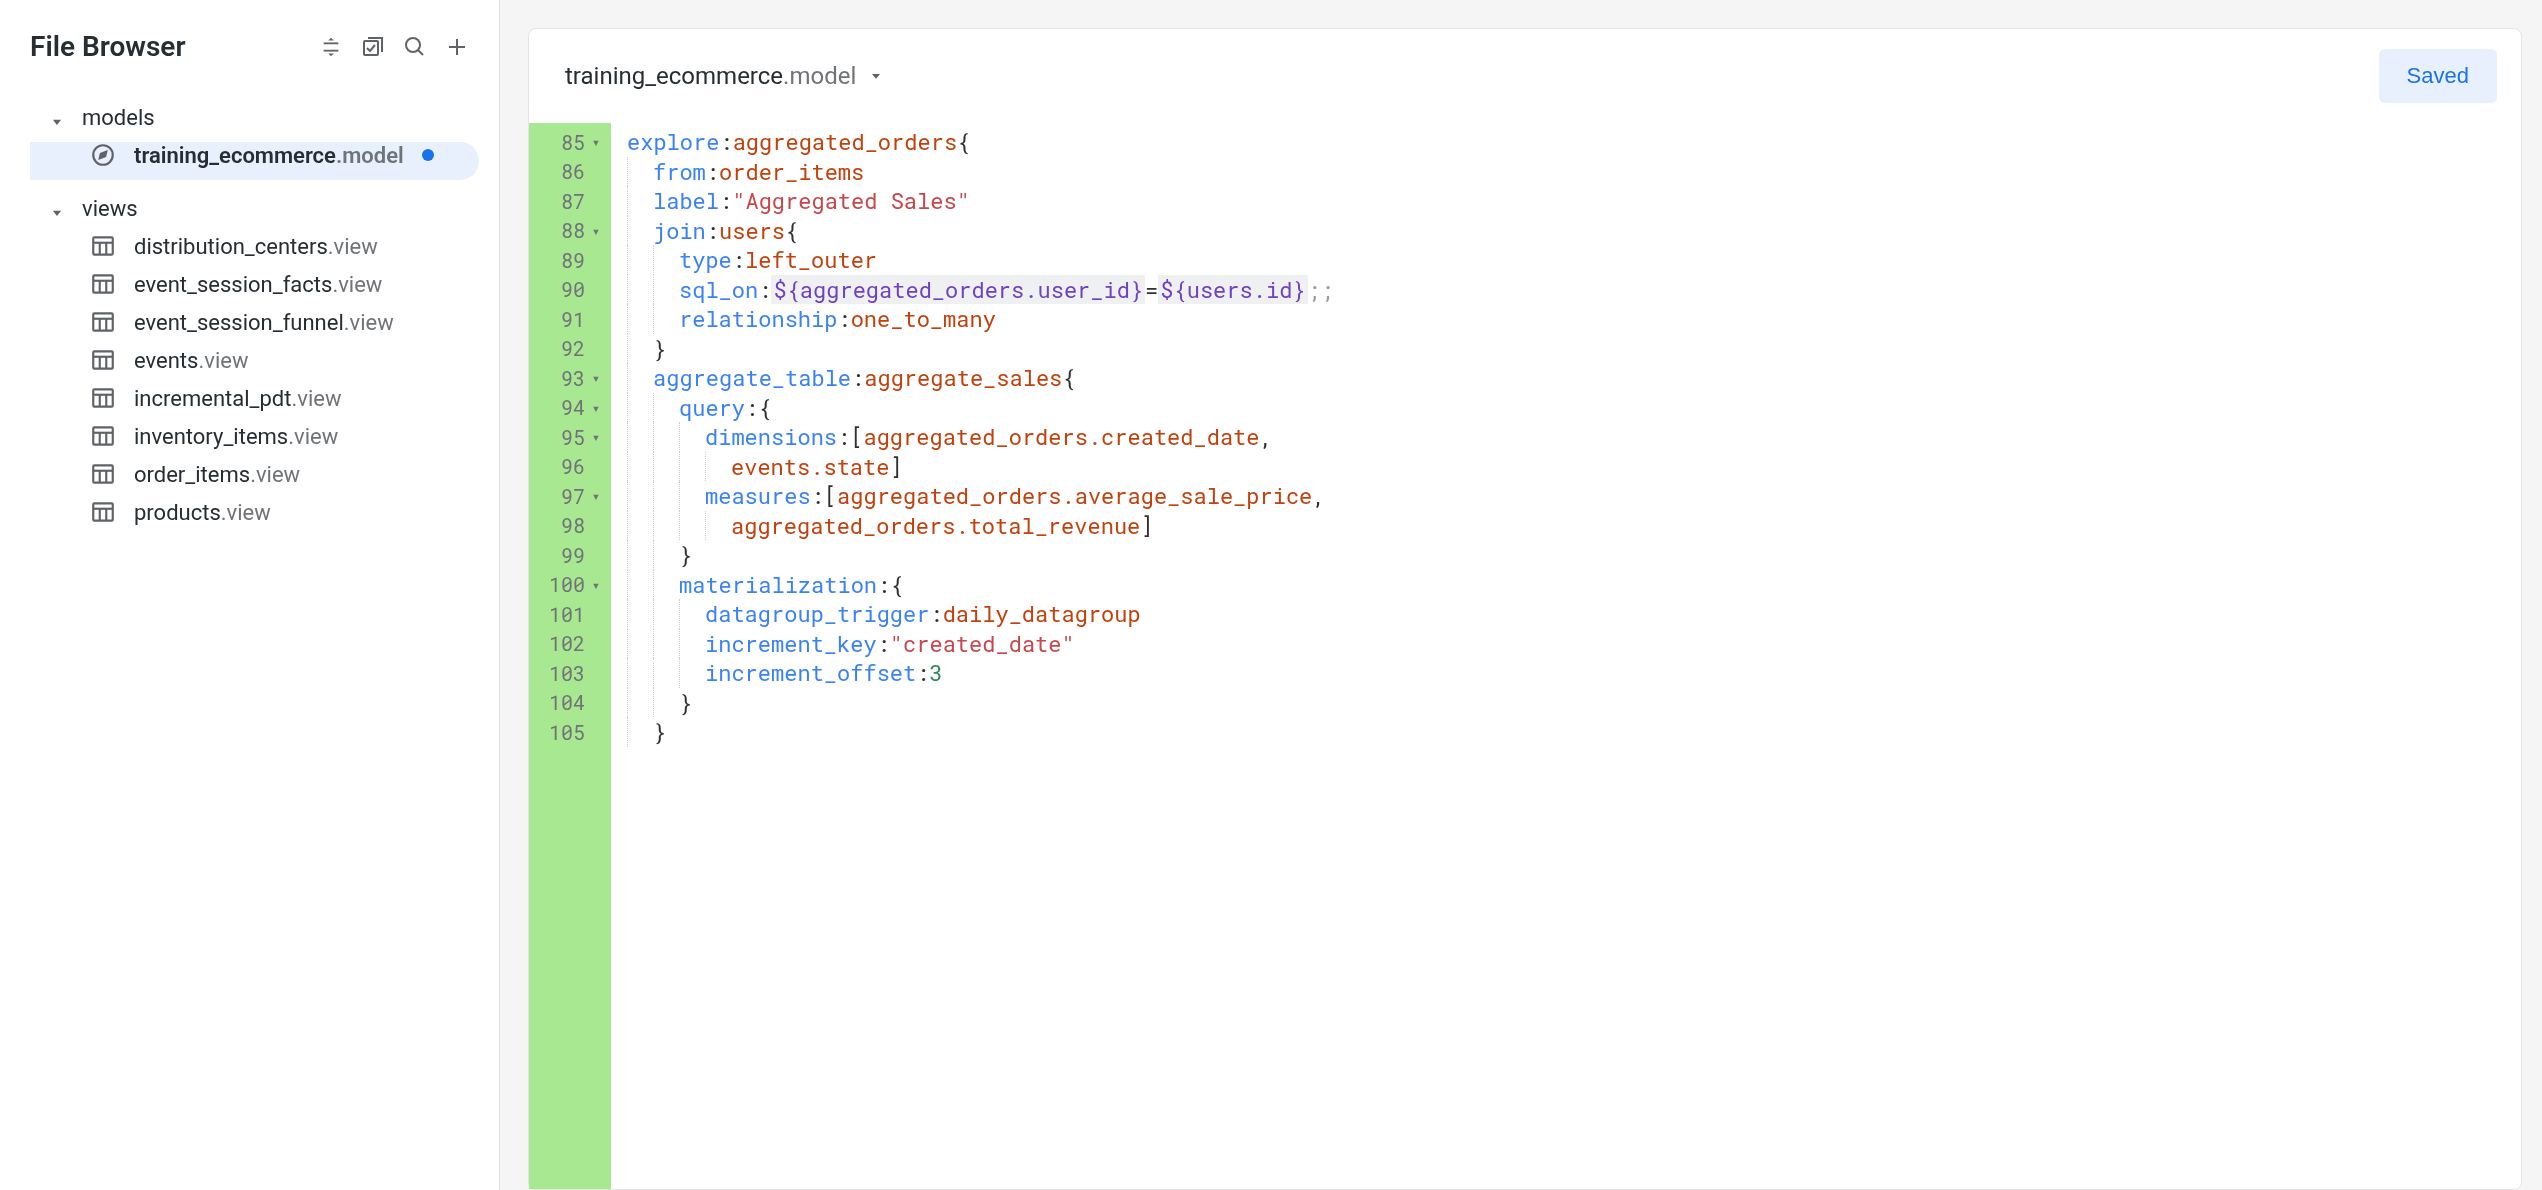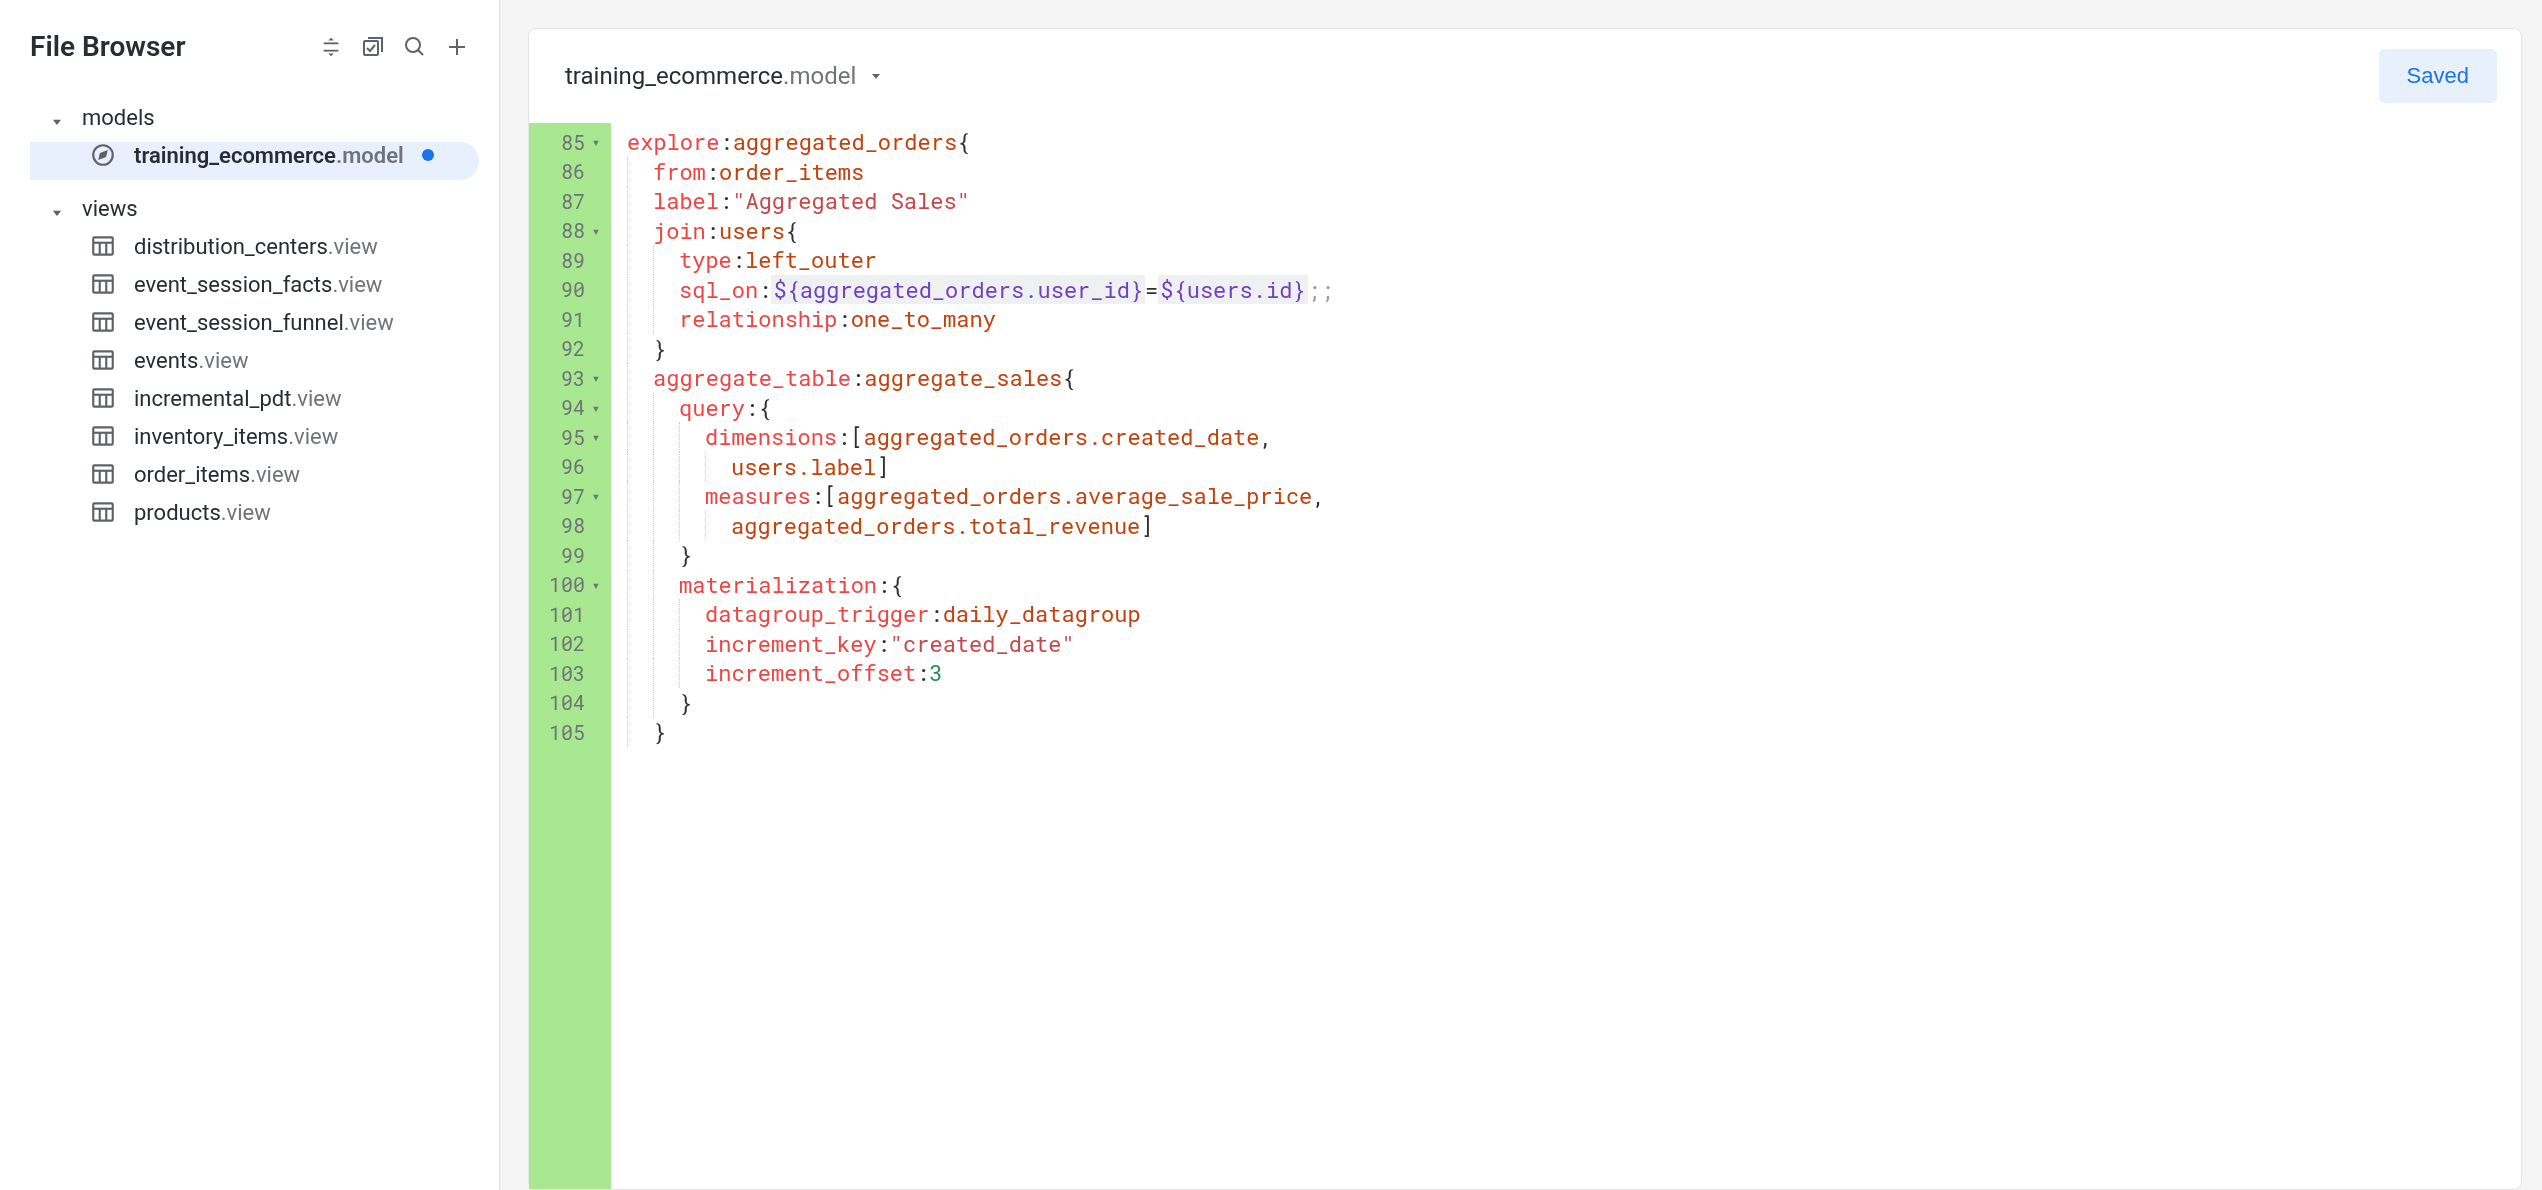--- a/index.html
+++ b/index.html
@@ -185,21 +185,21 @@
     .code-lines {
       flex: 1;
       padding: 4px 0 0 16px;
     }
     .code-line {
       height: 29.5px;
       white-space: pre;
       display: flex;
       align-items: center;
     }
-    .tok-key { color: #ef4444; }
+    .tok-key { color: #3b82f6; }
     .tok-str { color: #c7474b; }
     .tok-num { color: #2a8a5c; }
     .tok-punc { color: #303030; }
     .tok-id { color: #c2410c; }
     .tok-ref { background: #eef0f2; color: #6f42c1; padding: 0 2px; }
     .tok-semi { color: #9a9a9a; }
     .guide {
       display: inline-block;
       border-left: 1px dotted #ccc;
       height: 100%;
@@ -448,21 +448,21 @@
           <div class="code-line"><span class="guide" style="width: 26px;"></span><span class="tok-key">from</span><span class="tok-punc">:</span> <span class="tok-id">order_items</span></div>
           <div class="code-line"><span class="guide" style="width: 26px;"></span><span class="tok-key">label</span><span class="tok-punc">:</span> <span class="tok-str">"Aggregated Sales"</span></div>
           <div class="code-line"><span class="guide" style="width: 26px;"></span><span class="tok-key">join</span><span class="tok-punc">:</span> <span class="tok-id">users</span> <span class="tok-punc">{</span></div>
           <div class="code-line"><span class="guide" style="width: 26px;"></span><span class="guide" style="width: 26px;"></span><span class="tok-key">type</span><span class="tok-punc">:</span> <span class="tok-id">left_outer</span></div>
           <div class="code-line"><span class="guide" style="width: 26px;"></span><span class="guide" style="width: 26px;"></span><span class="tok-key">sql_on</span><span class="tok-punc">:</span> <span class="tok-ref">${aggregated_orders.user_id}</span> <span class="tok-punc">=</span> <span class="tok-ref">${users.id}</span> <span class="tok-semi">;;</span></div>
           <div class="code-line"><span class="guide" style="width: 26px;"></span><span class="guide" style="width: 26px;"></span><span class="tok-key">relationship</span><span class="tok-punc">:</span> <span class="tok-id">one_to_many</span></div>
           <div class="code-line"><span class="guide" style="width: 26px;"></span><span class="tok-punc">}</span></div>
           <div class="code-line"><span class="guide" style="width: 26px;"></span><span class="tok-key">aggregate_table</span><span class="tok-punc">:</span> <span class="tok-id">aggregate_sales</span> <span class="tok-punc">{</span></div>
           <div class="code-line"><span class="guide" style="width: 26px;"></span><span class="guide" style="width: 26px;"></span><span class="tok-key">query</span><span class="tok-punc">:</span> <span class="tok-punc">{</span></div>
           <div class="code-line"><span class="guide" style="width: 26px;"></span><span class="guide" style="width: 26px;"></span><span class="guide" style="width: 26px;"></span><span class="tok-key">dimensions</span><span class="tok-punc">:</span> <span class="tok-punc">[</span><span class="tok-id">aggregated_orders.created_date</span><span class="tok-punc">,</span></div>
-          <div class="code-line"><span class="guide" style="width: 26px;"></span><span class="guide" style="width: 26px;"></span><span class="guide" style="width: 26px;"></span><span class="guide" style="width: 26px;"></span><span class="tok-id">users.label</span><span class="tok-punc">]</span></div>
+          <div class="code-line"><span class="guide" style="width: 26px;"></span><span class="guide" style="width: 26px;"></span><span class="guide" style="width: 26px;"></span><span class="guide" style="width: 26px;"></span><span class="tok-id">events.state</span><span class="tok-punc">]</span></div>
           <div class="code-line"><span class="guide" style="width: 26px;"></span><span class="guide" style="width: 26px;"></span><span class="guide" style="width: 26px;"></span><span class="tok-key">measures</span><span class="tok-punc">:</span> <span class="tok-punc">[</span><span class="tok-id">aggregated_orders.average_sale_price</span><span class="tok-punc">,</span></div>
           <div class="code-line"><span class="guide" style="width: 26px;"></span><span class="guide" style="width: 26px;"></span><span class="guide" style="width: 26px;"></span><span class="guide" style="width: 26px;"></span><span class="tok-id">aggregated_orders.total_revenue</span><span class="tok-punc">]</span></div>
           <div class="code-line"><span class="guide" style="width: 26px;"></span><span class="guide" style="width: 26px;"></span><span class="tok-punc">}</span></div>
           <div class="code-line"><span class="guide" style="width: 26px;"></span><span class="guide" style="width: 26px;"></span><span class="tok-key">materialization</span><span class="tok-punc">:</span> <span class="tok-punc">{</span></div>
           <div class="code-line"><span class="guide" style="width: 26px;"></span><span class="guide" style="width: 26px;"></span><span class="guide" style="width: 26px;"></span><span class="tok-key">datagroup_trigger</span><span class="tok-punc">:</span> <span class="tok-id">daily_datagroup</span></div>
           <div class="code-line"><span class="guide" style="width: 26px;"></span><span class="guide" style="width: 26px;"></span><span class="guide" style="width: 26px;"></span><span class="tok-key">increment_key</span><span class="tok-punc">:</span> <span class="tok-str">"created_date"</span></div>
           <div class="code-line"><span class="guide" style="width: 26px;"></span><span class="guide" style="width: 26px;"></span><span class="guide" style="width: 26px;"></span><span class="tok-key">increment_offset</span><span class="tok-punc">:</span> <span class="tok-num">3</span></div>
           <div class="code-line"><span class="guide" style="width: 26px;"></span><span class="guide" style="width: 26px;"></span><span class="tok-punc">}</span></div>
           <div class="code-line"><span class="guide" style="width: 26px;"></span><span class="tok-punc">}</span></div>
         </div>

